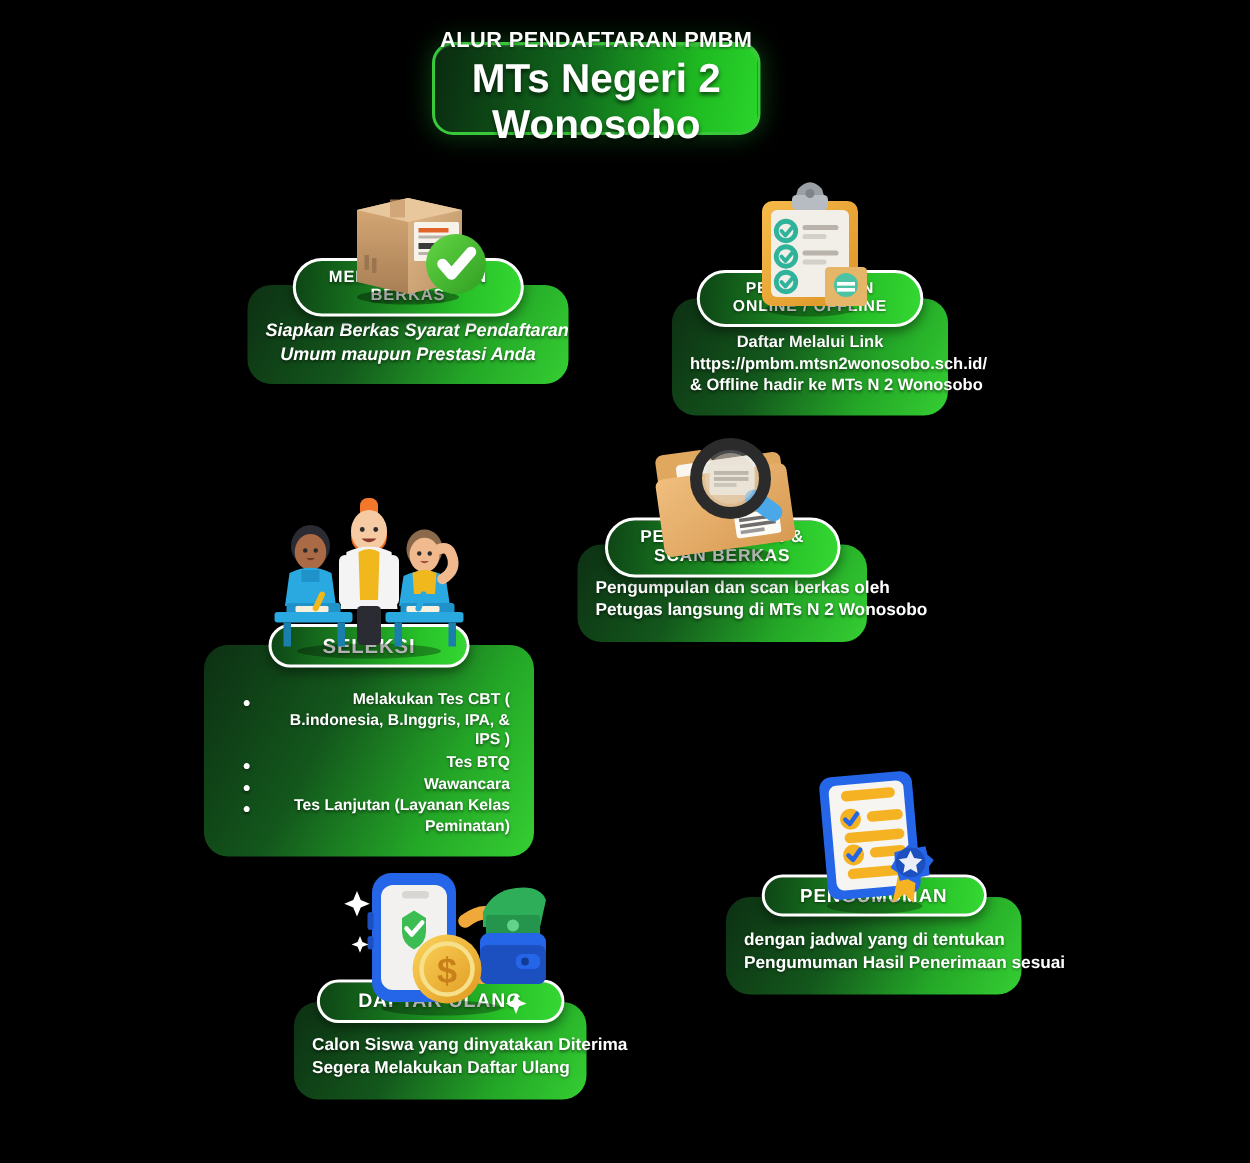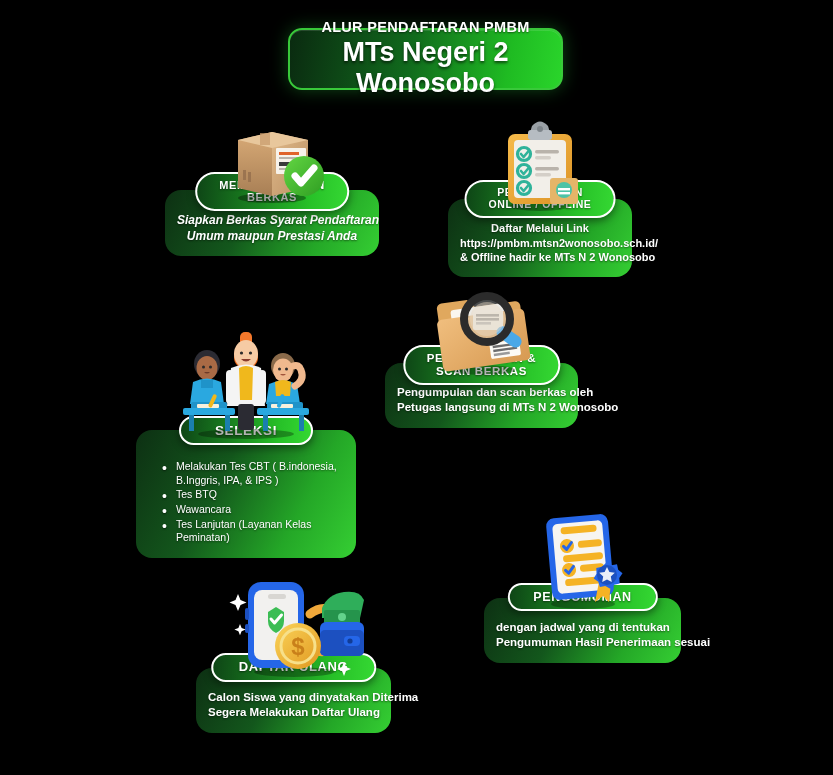--- a/index.html
+++ b/index.html
@@ -6,21 +6,21 @@
   html, body {
     width:833px; height:775px;
     background:#000000;
     font-family:"Liberation Sans", sans-serif;
     overflow:hidden;
   }
   #stage { position:relative; width:833px; height:775px; }
 
   
   .title-banner{
-    position:absolute; left:288px; top:28px; width:275px; height:62px;
+    position:absolute; left:288px; top:28px; width:219px; height:62px;
     border-radius:14px;
     background:linear-gradient(100deg,#0a2a10 0%,#116b1d 45%,#1fbb22 80%,#2ad52b 100%);
     border:2px solid #39c93a;
     box-shadow:0 0 18px rgba(40,200,60,.35), inset 0 1px 0 rgba(255,255,255,.12);
     display:flex; flex-direction:column; align-items:center; justify-content:center;
     text-align:center;
   }
   .title-line1{ color:#fff; font-size:14.5px; font-weight:bold; letter-spacing:.3px;
     text-shadow:0 1px 2px rgba(0,0,0,.55); }
   .title-line2{ color:#fff; font-size:27px; font-weight:bold; margin-top:2px;
@@ -50,21 +50,21 @@
     padding:5px 22px; text-align:center; line-height:1.12;
     text-shadow:0 1px 2px rgba(0,0,0,.5);
     box-shadow:0 3px 8px rgba(0,0,0,.45);
     white-space:nowrap;
   }
   .desc{ text-align:center; line-height:1.34; font-weight:bold;
          text-shadow:0 1px 2px rgba(0,0,0,.5); }
   .desc div{ white-space:nowrap; }
   ul.bullets{ list-style:none; margin:0; padding:0 4px 0 14px; }
   ul.bullets li{ position:relative; padding-left:14px; margin-bottom:1px;
-    font-weight:normal; line-height:1.3; text-shadow:0 1px 2px rgba(0,0,0,.5); }
+    font-weight:bold; line-height:1.3; text-shadow:0 1px 2px rgba(0,0,0,.5);text-align:right; }
   ul.bullets li::before{ content:"\2022"; position:absolute; left:0; top:-1px;
     color:#ffffff; font-size:14px; }
 
   
   #step-1{ left:165px; top:190px; width:214px; }
   #step-1 .pill{ font-size:11px; top:-18px; }
   #step-1 .desc{ font-size:12px;font-style:italic; }
   #step-1 .illus{ top:-72px; }
 
   #step-2{ left:448px; top:199px; width:184px; }

